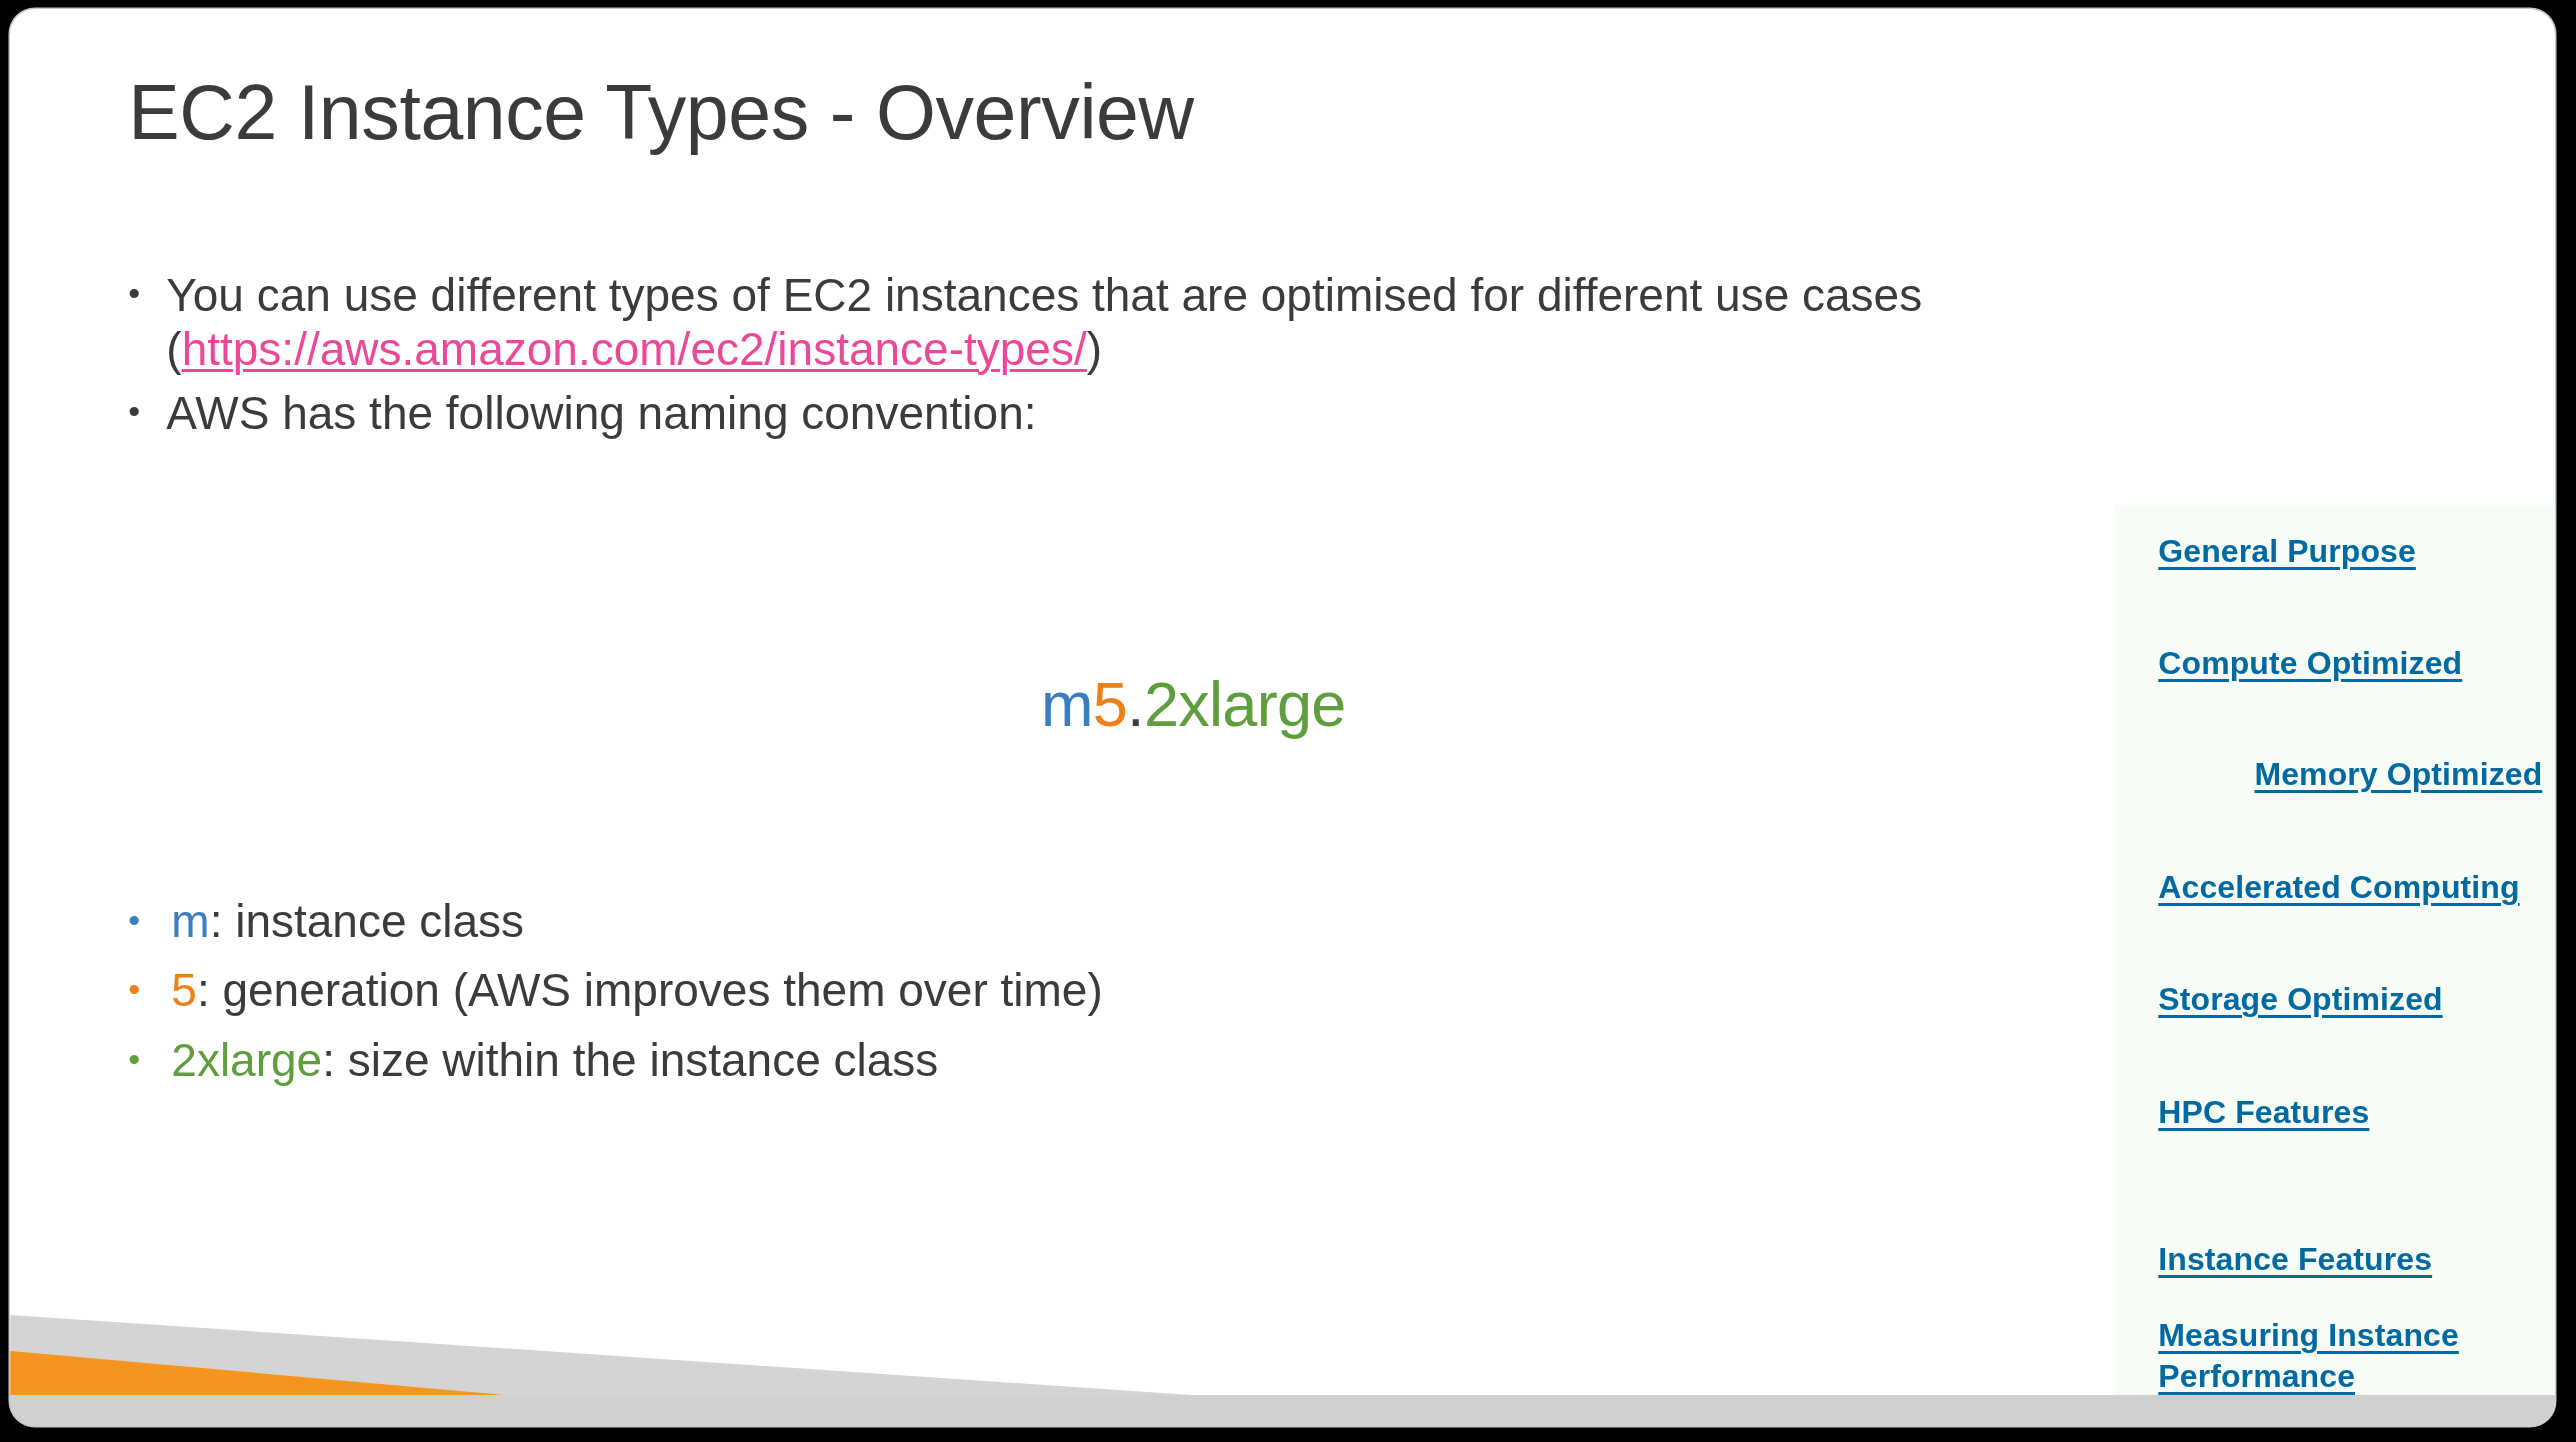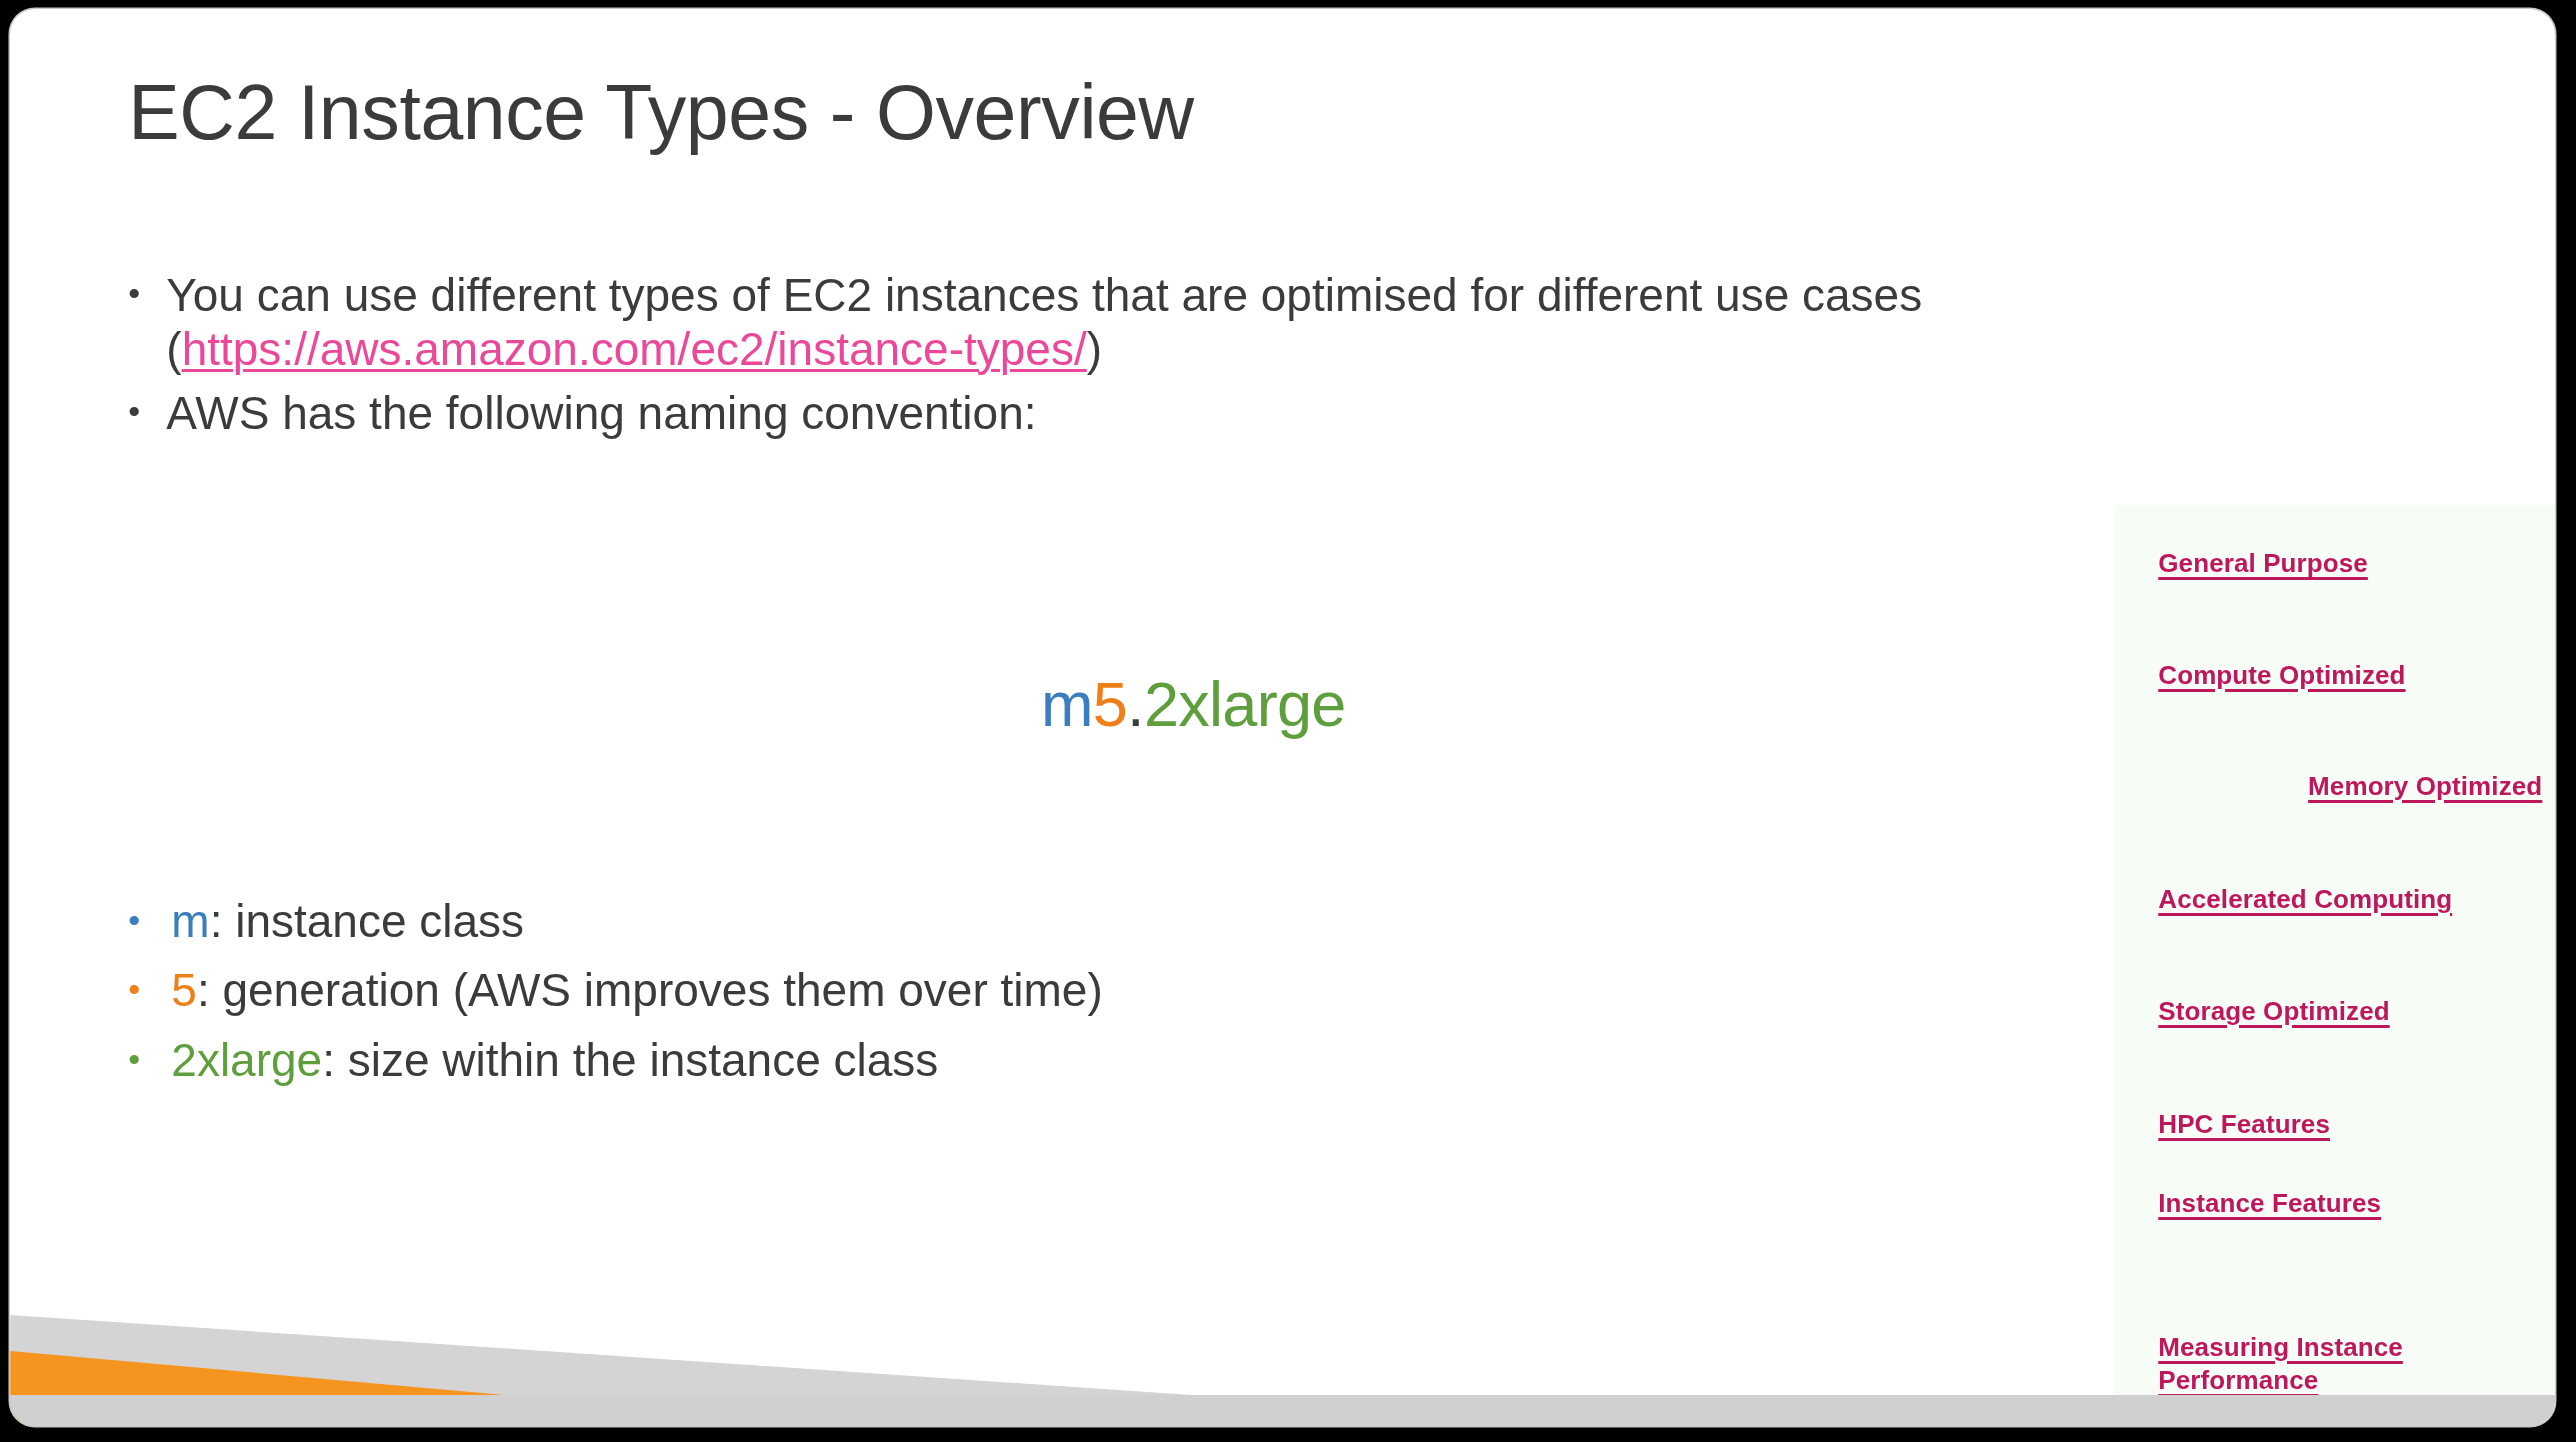--- a/index.html
+++ b/index.html
@@ -150,38 +150,37 @@
     width:440px; height:895px;
     background:#f7fcf6;
     padding-top:7.4px;
     box-sizing:border-box;
   }
   .side-link{
     display:block;
     position:absolute;
     left:43px;
     width:384px;
-    font-size:26px;
+    font-size:32px;
     font-weight:bold;
-    color:#be185d;
+    color:#0369a1;
     text-decoration:underline;
     text-underline-offset:5.2px;
     text-decoration-thickness:3px;
     line-height:1.28;
     letter-spacing:0.1px;
     cursor:pointer;
-    margin-top:16px;
   }
   #side-0{ top:26.6px; }
   #side-1{ top:138px; }
   #side-2{ top:249px;text-align:right; }
   #side-3{ top:362px; }
   #side-4{ top:474px; }
   #side-5{ top:587px; }
-  #side-6{ top:666px; }
+  #side-6{ top:734px; }
   #side-7{ top:810px; }
 </style>
 </head>
 <body>
 
 <div id="slide-frame">
 
   <div id="slide-canvas">
 
     <div id="deco-gray"></div>

